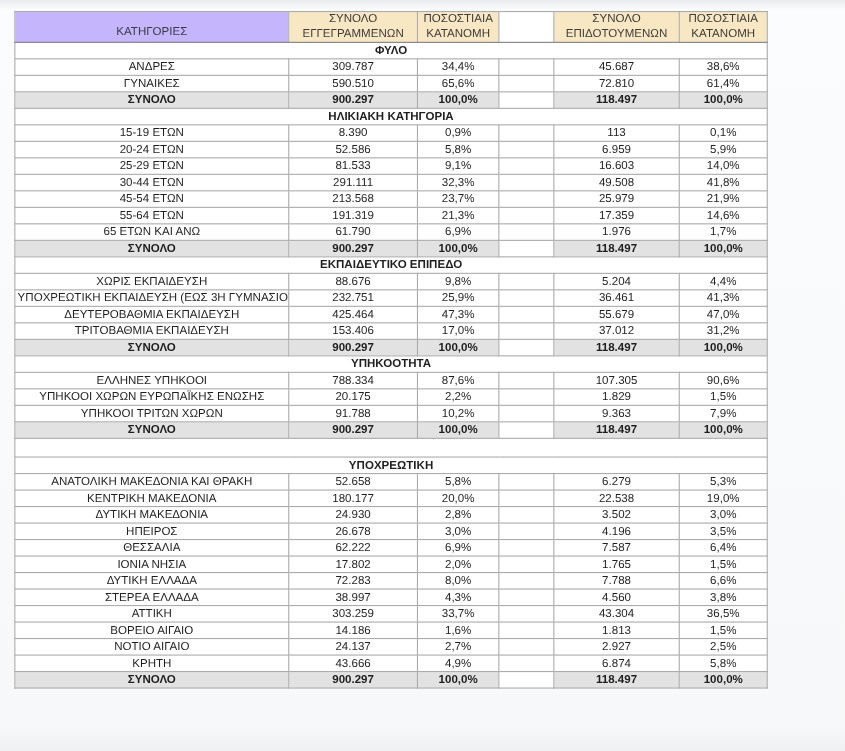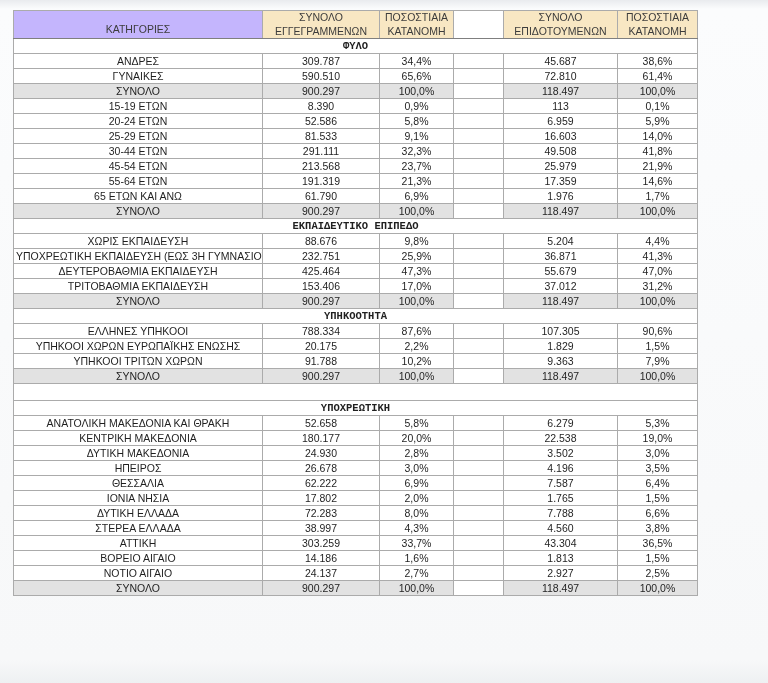--- a/index.html
+++ b/index.html
@@ -58,24 +58,23 @@
     color: #3c3c3c;
     border-bottom: 1px solid var(--border-outer);
   }
   thead td.gap-hd {
     background: #ffffff;
     border-bottom: 1px solid var(--border-outer);
   }
   tr.section-row td {
     font-weight: bold;
     background: #ffffff;
-    font-family: Liberation Mono, monospace;
   }
   tr.total-row td {
-    font-weight: normal;
+    font-weight: bold;
     background: var(--total-bg);
   }
   tr.total-row td.gap {
     background: #ffffff;
   }
   tr.spacer-row td {
     height: 17px;
     background: #ffffff;
   }
   td.gap { background: #ffffff; }
@@ -124,20 +123,23 @@
           <td>61,4%</td>
         </tr>
         <tr class="total-row">
           <td>ΣΥΝΟΛΟ</td>
           <td>900.297</td>
           <td>100,0%</td>
           <td class="gap"></td>
           <td>118.497</td>
           <td>100,0%</td>
         </tr>
+        <tr class="section-row">
+          <td colspan="6">ΗΛΙΚΙΑΚΗ ΚΑΤΗΓΟΡΙΑ</td>
+        </tr>
         <tr class="data-row">
           <td>15-19 ΕΤΩΝ</td>
           <td>8.390</td>
           <td>0,9%</td>
           <td class="gap"></td>
           <td>113</td>
           <td>0,1%</td>
         </tr>
         <tr class="data-row">
           <td>20-24 ΕΤΩΝ</td>
@@ -204,21 +206,21 @@
           <td>9,8%</td>
           <td class="gap"></td>
           <td>5.204</td>
           <td>4,4%</td>
         </tr>
         <tr class="data-row">
           <td>ΥΠΟΧΡΕΩΤΙΚΗ ΕΚΠΑΙΔΕΥΣΗ (ΕΩΣ 3Η ΓΥΜΝΑΣΙΟΥ)</td>
           <td>232.751</td>
           <td>25,9%</td>
           <td class="gap"></td>
-          <td>36.871</td>
+          <td>36.461</td>
           <td>41,3%</td>
         </tr>
         <tr class="data-row">
           <td>ΔΕΥΤΕΡΟΒΑΘΜΙΑ ΕΚΠΑΙΔΕΥΣΗ</td>
           <td>425.464</td>
           <td>47,3%</td>
           <td class="gap"></td>
           <td>55.679</td>
           <td>47,0%</td>
         </tr>
@@ -359,20 +361,28 @@
           <td>1.813</td>
           <td>1,5%</td>
         </tr>
         <tr class="data-row">
           <td>ΝΟΤΙΟ ΑΙΓΑΙΟ</td>
           <td>24.137</td>
           <td>2,7%</td>
           <td class="gap"></td>
           <td>2.927</td>
           <td>2,5%</td>
+        </tr>
+        <tr class="data-row">
+          <td>ΚΡΗΤΗ</td>
+          <td>43.666</td>
+          <td>4,9%</td>
+          <td class="gap"></td>
+          <td>6.874</td>
+          <td>5,8%</td>
         </tr>
         <tr class="total-row">
           <td>ΣΥΝΟΛΟ</td>
           <td>900.297</td>
           <td>100,0%</td>
           <td class="gap"></td>
           <td>118.497</td>
           <td>100,0%</td>
         </tr>
       </tbody>

